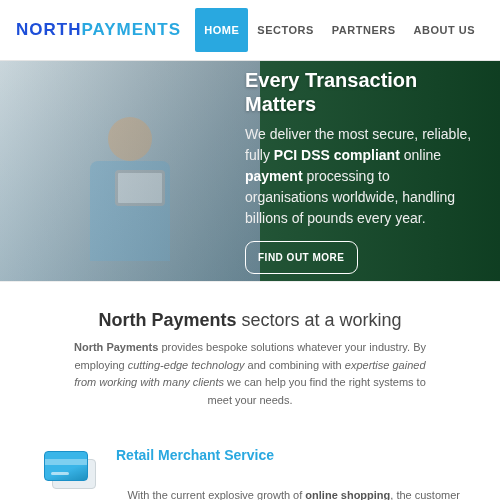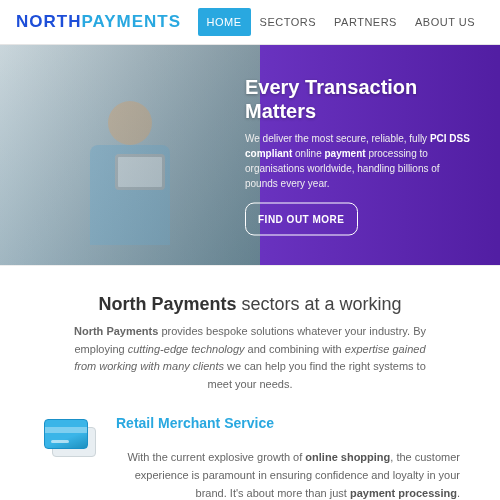--- a/index.html
+++ b/index.html
@@ -9,31 +9,31 @@
     nav {
       display: flex; align-items: center; justify-content: space-between;
       padding: 8px 16px; background: #fff; border-bottom: 1px solid #e5e5e5;
       position: relative; z-index: 10;
     }
     .logo { display: flex; align-items: center; gap: 0; }
     .logo-north { font-weight: 900; font-size: 17px; color: #1d4ed8; text-transform: uppercase; letter-spacing: 1px; }
     .logo-payments { font-weight: 900; font-size: 17px; color: #29a8e0; text-transform: uppercase; letter-spacing: 1px; }
     .nav-links { display: flex; align-items: center; gap: 0; }
     .nav-item {
-      padding: 8px 9px; font-size: 11px; color: #555; cursor: pointer;
-      text-transform: uppercase; letter-spacing: 0.5px; font-weight: 400; text-align: center;
+      padding: 16px 9px; font-size: 11px; color: #555; cursor: pointer;
+      text-transform: uppercase; letter-spacing: 0.5px; font-weight: 700; text-align: center;
     }
     .nav-item.active {
       background: #29a8e0; color: #fff; border-radius: 2px;
     }
 
     
     .hero {
       position: relative; width: 100%; height: 220px; overflow: hidden;
-      background: #6d28d9;
+      background: #14532d;
     }
     .hero-bg {
       width: 100%; height: 100%; position: absolute; top: 0; left: 0;
       background: linear-gradient(to right, rgba(255,255,255,0.15) 0%, rgba(0,0,0,0.25) 100%);
     }
     
     .hero-man {
       position: absolute; left: 0; top: 0; width: 52%; height: 100%;
       background: linear-gradient(135deg, #c9d4d8 0%, #8fa5b0 60%, #6b8a96 100%);
       overflow: hidden;
@@ -58,42 +58,42 @@
 
     .hero-content {
       position: absolute; right: 5%; top: 50%; transform: translateY(-50%);
       width: 46%; color: #fff;
     }
     .hero-title {
       font-size: 20px; font-weight: 700; line-height: 1.2; margin-bottom: 8px;
       text-shadow: 0 1px 3px rgba(0,0,0,0.3);
     }
     .hero-desc {
-      font-size: 10px; line-height: 1.5; margin-bottom: 12px; color: #eee;
+      font-size: 14px; line-height: 1.5; margin-bottom: 12px; color: #eee;
     }
     .hero-desc strong { font-weight: 700; color: #fff; }
     .hero-buttons { display: flex; gap: 6px; flex-wrap: wrap; }
     .btn-primary {
       background: #29a8e0; color: #fff; border: none;
       padding: 6px 12px; font-size: 10px; font-weight: 700;
       cursor: pointer; letter-spacing: 0.5px; border-radius: 1px;
     }
     .btn-outline {
       background: transparent; color: #fff; border: 1.5px solid #fff;
       padding: 10px 12px; font-size: 10px; font-weight: 700;
       cursor: pointer; letter-spacing: 0.5px; border-radius: 9px;
     }
 
     
     .sectors-section {
       background: #fff; padding: 28px 40px 20px; text-align: center;
     }
     .sectors-title { font-size: 18px; font-weight: 300; margin-bottom: 8px; color: #444; }
     .sectors-title strong { font-weight: 700; color: #333; }
-    .sectors-desc { font-size: 11px; color: #666; line-height: 1.6; max-width: 360px; margin: 0 auto 22px; }
+    .sectors-desc { font-size: 11px; color: #666; line-height: 1.6; max-width: 360px; margin: 0 auto 38px; }
     .sectors-desc strong { font-weight: 700; }
     .sectors-desc em { font-style: italic; }
 
     
     .card-row { display: flex; gap: 16px; align-items: flex-start; text-align: left; }
     .card-icon {
       flex-shrink: 0; width: 60px; display: flex; align-items: center; justify-content: center;
       padding-top: 4px;
     }
     
@@ -114,21 +114,21 @@
       background: rgba(255,255,255,0.35);
     }
     .card-front::after {
       content: ''; position: absolute; bottom: 5px; left: 6px;
       width: 18px; height: 3px; border-radius: 2px;
       background: rgba(255,255,255,0.6);
     }
 
     .card-content { flex: 1; }
     .card-content-title {
-      font-size: 14px; color: #29a8e0; font-weight: 600; margin-bottom: 18px;
+      font-size: 14px; color: #29a8e0; font-weight: 600; margin-bottom: 24px;
     }
     .card-content-desc {
       font-size: 11px; color: #666; line-height: 1.6; margin-bottom: 10px; text-align: right;
     }
     .card-content-desc strong { font-weight: 700; color: #555; }
 
     
     .divider { border: none; border-top: 1px solid #eee; margin: 0; }
   </style>
 </head>

